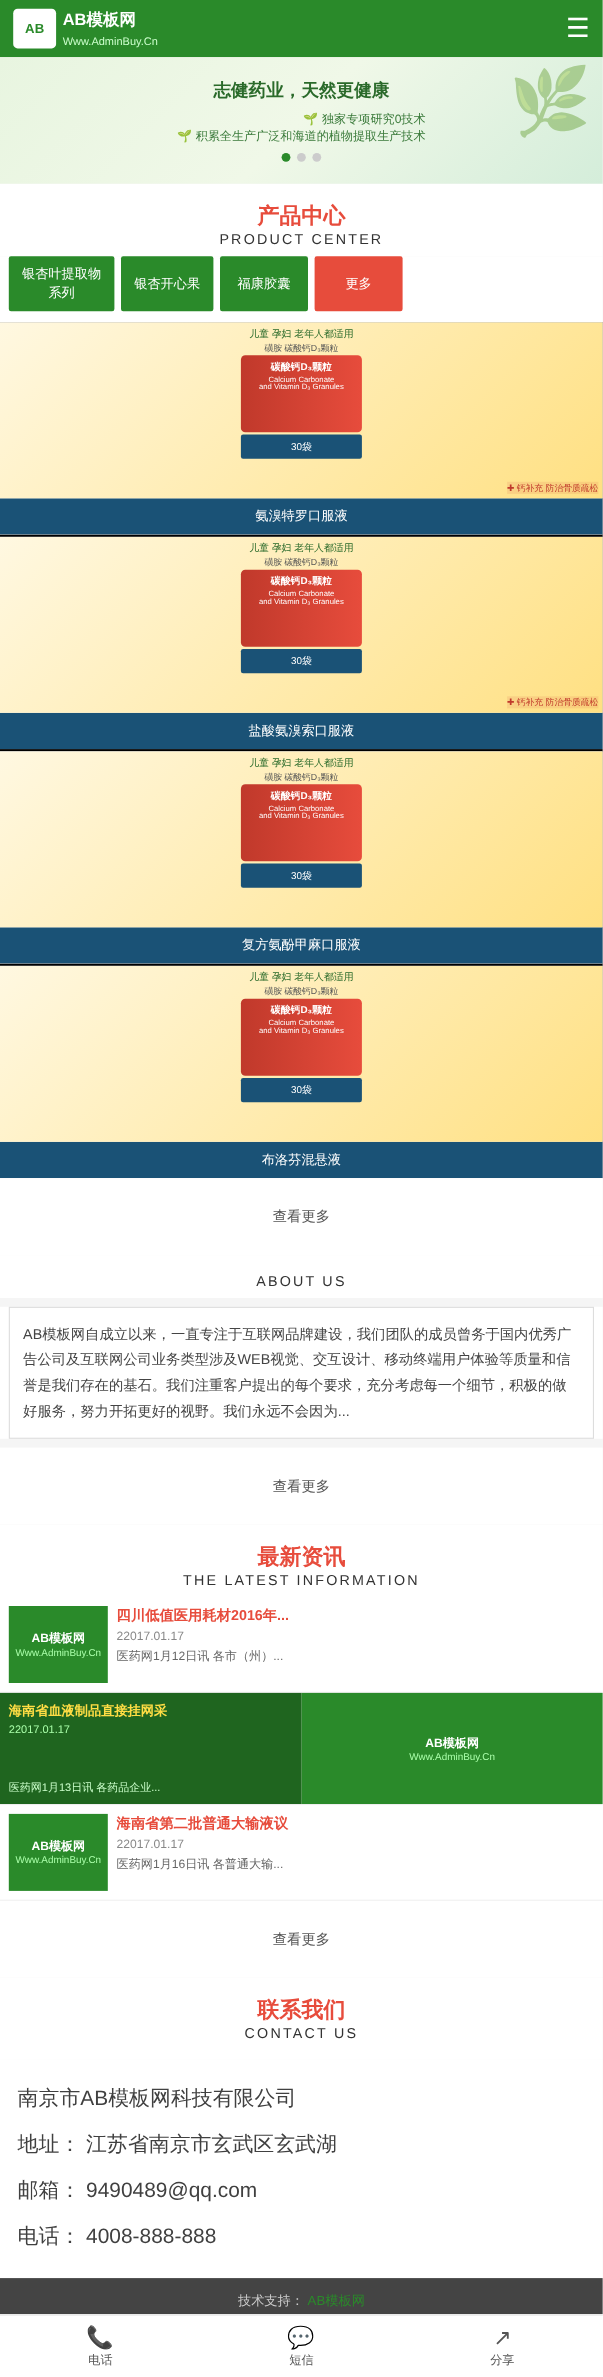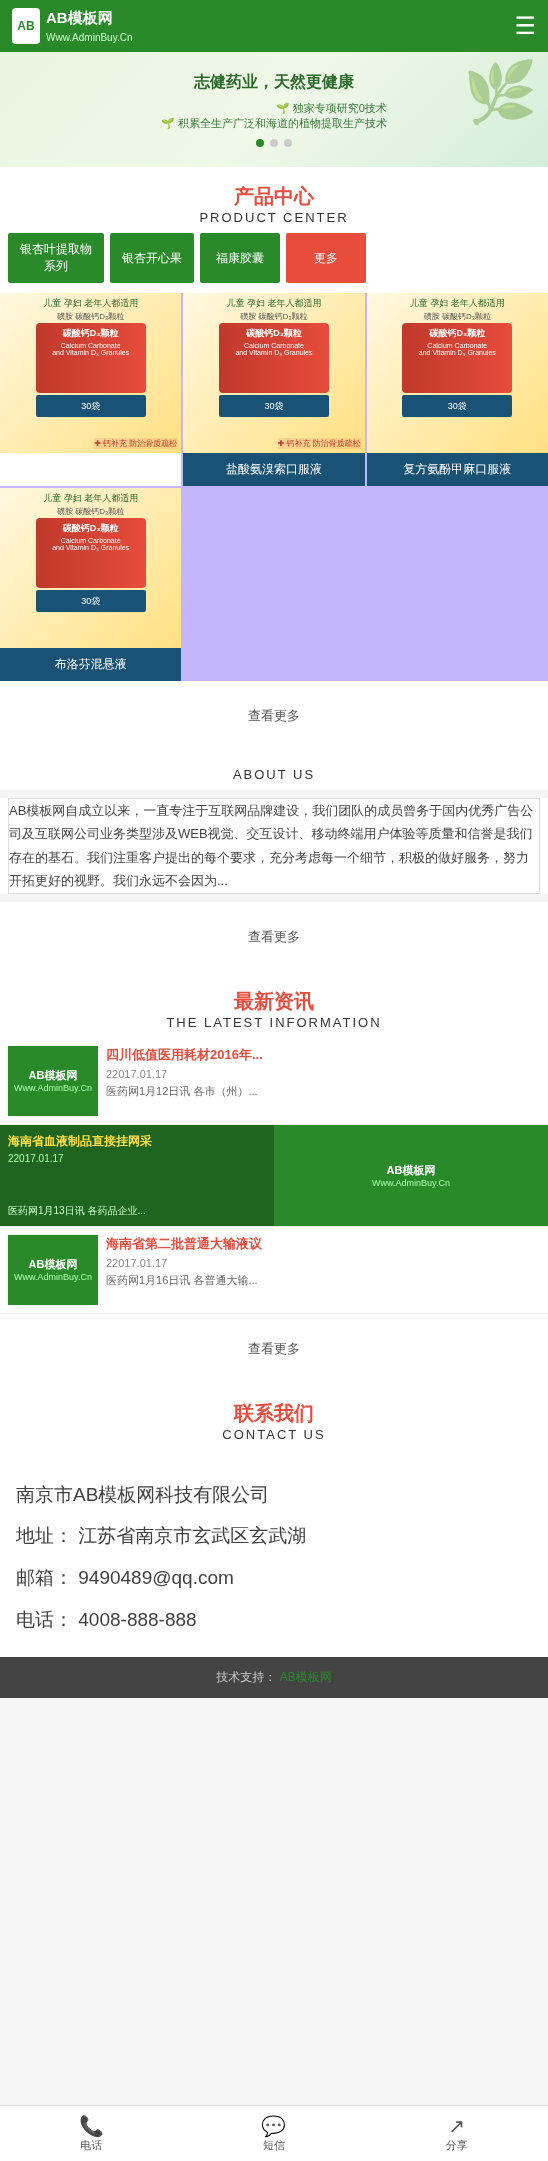--- a/index.html
+++ b/index.html
@@ -2,21 +2,21 @@
 <html><head>
   <meta charset="utf-8">
   <meta name="viewport" content="width=device-width, initial-scale=1">
   <style>
     * { margin: 0; padding: 0; box-sizing: border-box; }
     body { font-family: Arial, sans-serif; background: #f5f5f5; max-width: 548px; margin: 0 auto; font-size: 14px; }
 
     
     .header { background: #2a8a2a; display: flex; align-items: center; justify-content: space-between; padding: 8px 12px; }
     .header-logo { display: flex; align-items: center; gap: 6px; }
-    .logo-icon { width: 28px; height: 36px; background: white; border-radius: 4px; display: flex; align-items: center; justify-content: center; font-weight: bold; color: #2a8a2a; font-size: 12px; }
+    .logo-icon { width: 39px; height: 36px; background: white; border-radius: 4px; display: flex; align-items: center; justify-content: center; font-weight: bold; color: #2a8a2a; font-size: 12px; }
     .menu-icon { color: white; font-size: 24px; cursor: pointer; }
 
     
     .banner { background: linear-gradient(135deg, #e8f5e0 0%, #f0f8e8 50%, #d4edda 100%); padding: 20px; text-align: center; position: relative; min-height: 110px; overflow: hidden; }
     .banner-text-main { color: #2a6a2a; font-size: 16px; font-weight: bold; margin-bottom: 8px; }
     .banner-bullet { color: #3a7a3a; font-size: 11px; text-align: right; display: inline-block; }
     .banner-leaf { position: absolute; right: 10px; top: 5px; font-size: 60px; opacity: 0.4; color: #5a9a5a; }
     .banner-dots { display: flex; justify-content: center; gap: 6px; margin-top: 8px; }
     .dot { width: 8px; height: 8px; border-radius: 50%; background: #ccc; }
     .dot.active { background: #2a8a2a; }
@@ -25,31 +25,31 @@
     .section-title { text-align: center; padding: 16px 0 8px; background: white; }
     .section-title-cn { color: #e74c3c; font-size: 20px; font-weight: bold; }
     .section-title-en { color: #333; font-size: 13px; letter-spacing: 2px; }
 
     
     .product-tabs { display: flex; background: white; padding: 0 8px 10px; gap: 6px; flex-wrap: wrap; }
     .tab-btn { background: #2a8a2a; color: white; border: none; padding: 8px 12px; font-size: 12px; cursor: pointer; border-radius: 2px; min-width: 80px; text-align: center; }
     .tab-btn.more { background: #e74c3c; }
 
     
-    .product-grid { display: grid; grid-template-columns: 1fr 1fr 1fr; gap: 2px; background: #c4b5fd; }
+    .product-grid { display: grid; grid-template-columns: 1fr; gap: 2px; background: #000000; }
     .product-item { background: white; overflow: hidden; }
     .product-label-area { background: #1a5276; padding: 8px 6px; }
     .product-label { color: white; font-size: 12px; text-align: center; }
 
     
     .view-more { text-align: center; padding: 26px; background: white; color: #555; font-size: 13px; cursor: pointer; }
 
     
     .about-section { background: white; }
-    .about-content { border: 1px solid #ddd; margin: 8px; color: #444; font-size: 13px; line-height: 1.8; }
+    .about-content { border: 1px solid #ddd; margin: 8px; padding: 12px; color: #444; font-size: 13px; line-height: 1.8; }
 
     
     .news-section { background: white; }
     .news-item { display: flex; gap: 8px; padding: 8px; border-bottom: 1px solid #eee; background: white; }
     .news-thumb { width: 90px; height: 70px; background: #2a8a2a; flex-shrink: 0; display: flex; align-items: center; justify-content: center; color: white; font-size: 9px; text-align: center; flex-direction: column; }
     .news-thumb-text { font-size: 11px; font-weight: bold; }
     .news-thumb-sub { font-size: 9px; color: #aaffaa; }
     .news-content { flex: 1; }
     .news-title { color: #e74c3c; font-size: 13px; font-weight: bold; margin-bottom: 4px; display: -webkit-box; -webkit-line-clamp: 2; -webkit-box-orient: vertical; overflow: hidden; }
     .news-date { color: #888; font-size: 11px; margin-bottom: 4px; }
@@ -127,20 +127,23 @@
       <div style="font-size:8px;color:#555;text-align:center;position:absolute;top:18px;left:0;right:0;">磺胺 碳酸钙D₃颗粒</div>
       <div style="position:absolute;top:30px;left:50%;transform:translateX(-50%);">
         <div style="background:linear-gradient(to right,#c0392b,#e74c3c);width:110px;height:70px;border-radius:4px;padding:4px;color:white;font-size:8px;text-align:center;">
           <div style="font-size:9px;font-weight:bold;">碳酸钙D₃颗粒</div>
           <div style="font-size:7px;margin-top:2px;">Calcium Carbonate<br>and Vitamin D₃ Granules</div>
         </div>
         <div style="background:#1a5276;width:110px;height:22px;margin-top:2px;border-radius:2px;display:flex;align-items:center;justify-content:center;color:white;font-size:9px;">30袋</div>
       </div>
       <div style="position:absolute;bottom:4px;right:4px;background:rgba(200,50,50,0.1);font-size:8px;color:#c0392b;">✚ 钙补充 防治骨质疏松</div>
     </div>
+    <div class="product-label-area">
+      <div class="product-label">氨溴特罗口服液</div>
+    </div>
   </div>
 
   <div class="product-item">
     <div class="img-placeholder" style="background:linear-gradient(135deg,#fff8e1,#ffe082);position:relative;height:160px;">
       <div style="text-align:center;font-size:9px;color:#2a6a2a;position:absolute;top:4px;left:0;right:0;">儿童 孕妇 老年人都适用</div>
       <div style="font-size:8px;color:#555;text-align:center;position:absolute;top:18px;left:0;right:0;">磺胺 碳酸钙D₃颗粒</div>
       <div style="position:absolute;top:30px;left:50%;transform:translateX(-50%);">
         <div style="background:linear-gradient(to right,#c0392b,#e74c3c);width:110px;height:70px;border-radius:4px;padding:4px;color:white;font-size:8px;text-align:center;">
           <div style="font-size:9px;font-weight:bold;">碳酸钙D₃颗粒</div>
           <div style="font-size:7px;margin-top:2px;">Calcium Carbonate<br>and Vitamin D₃ Granules</div>

